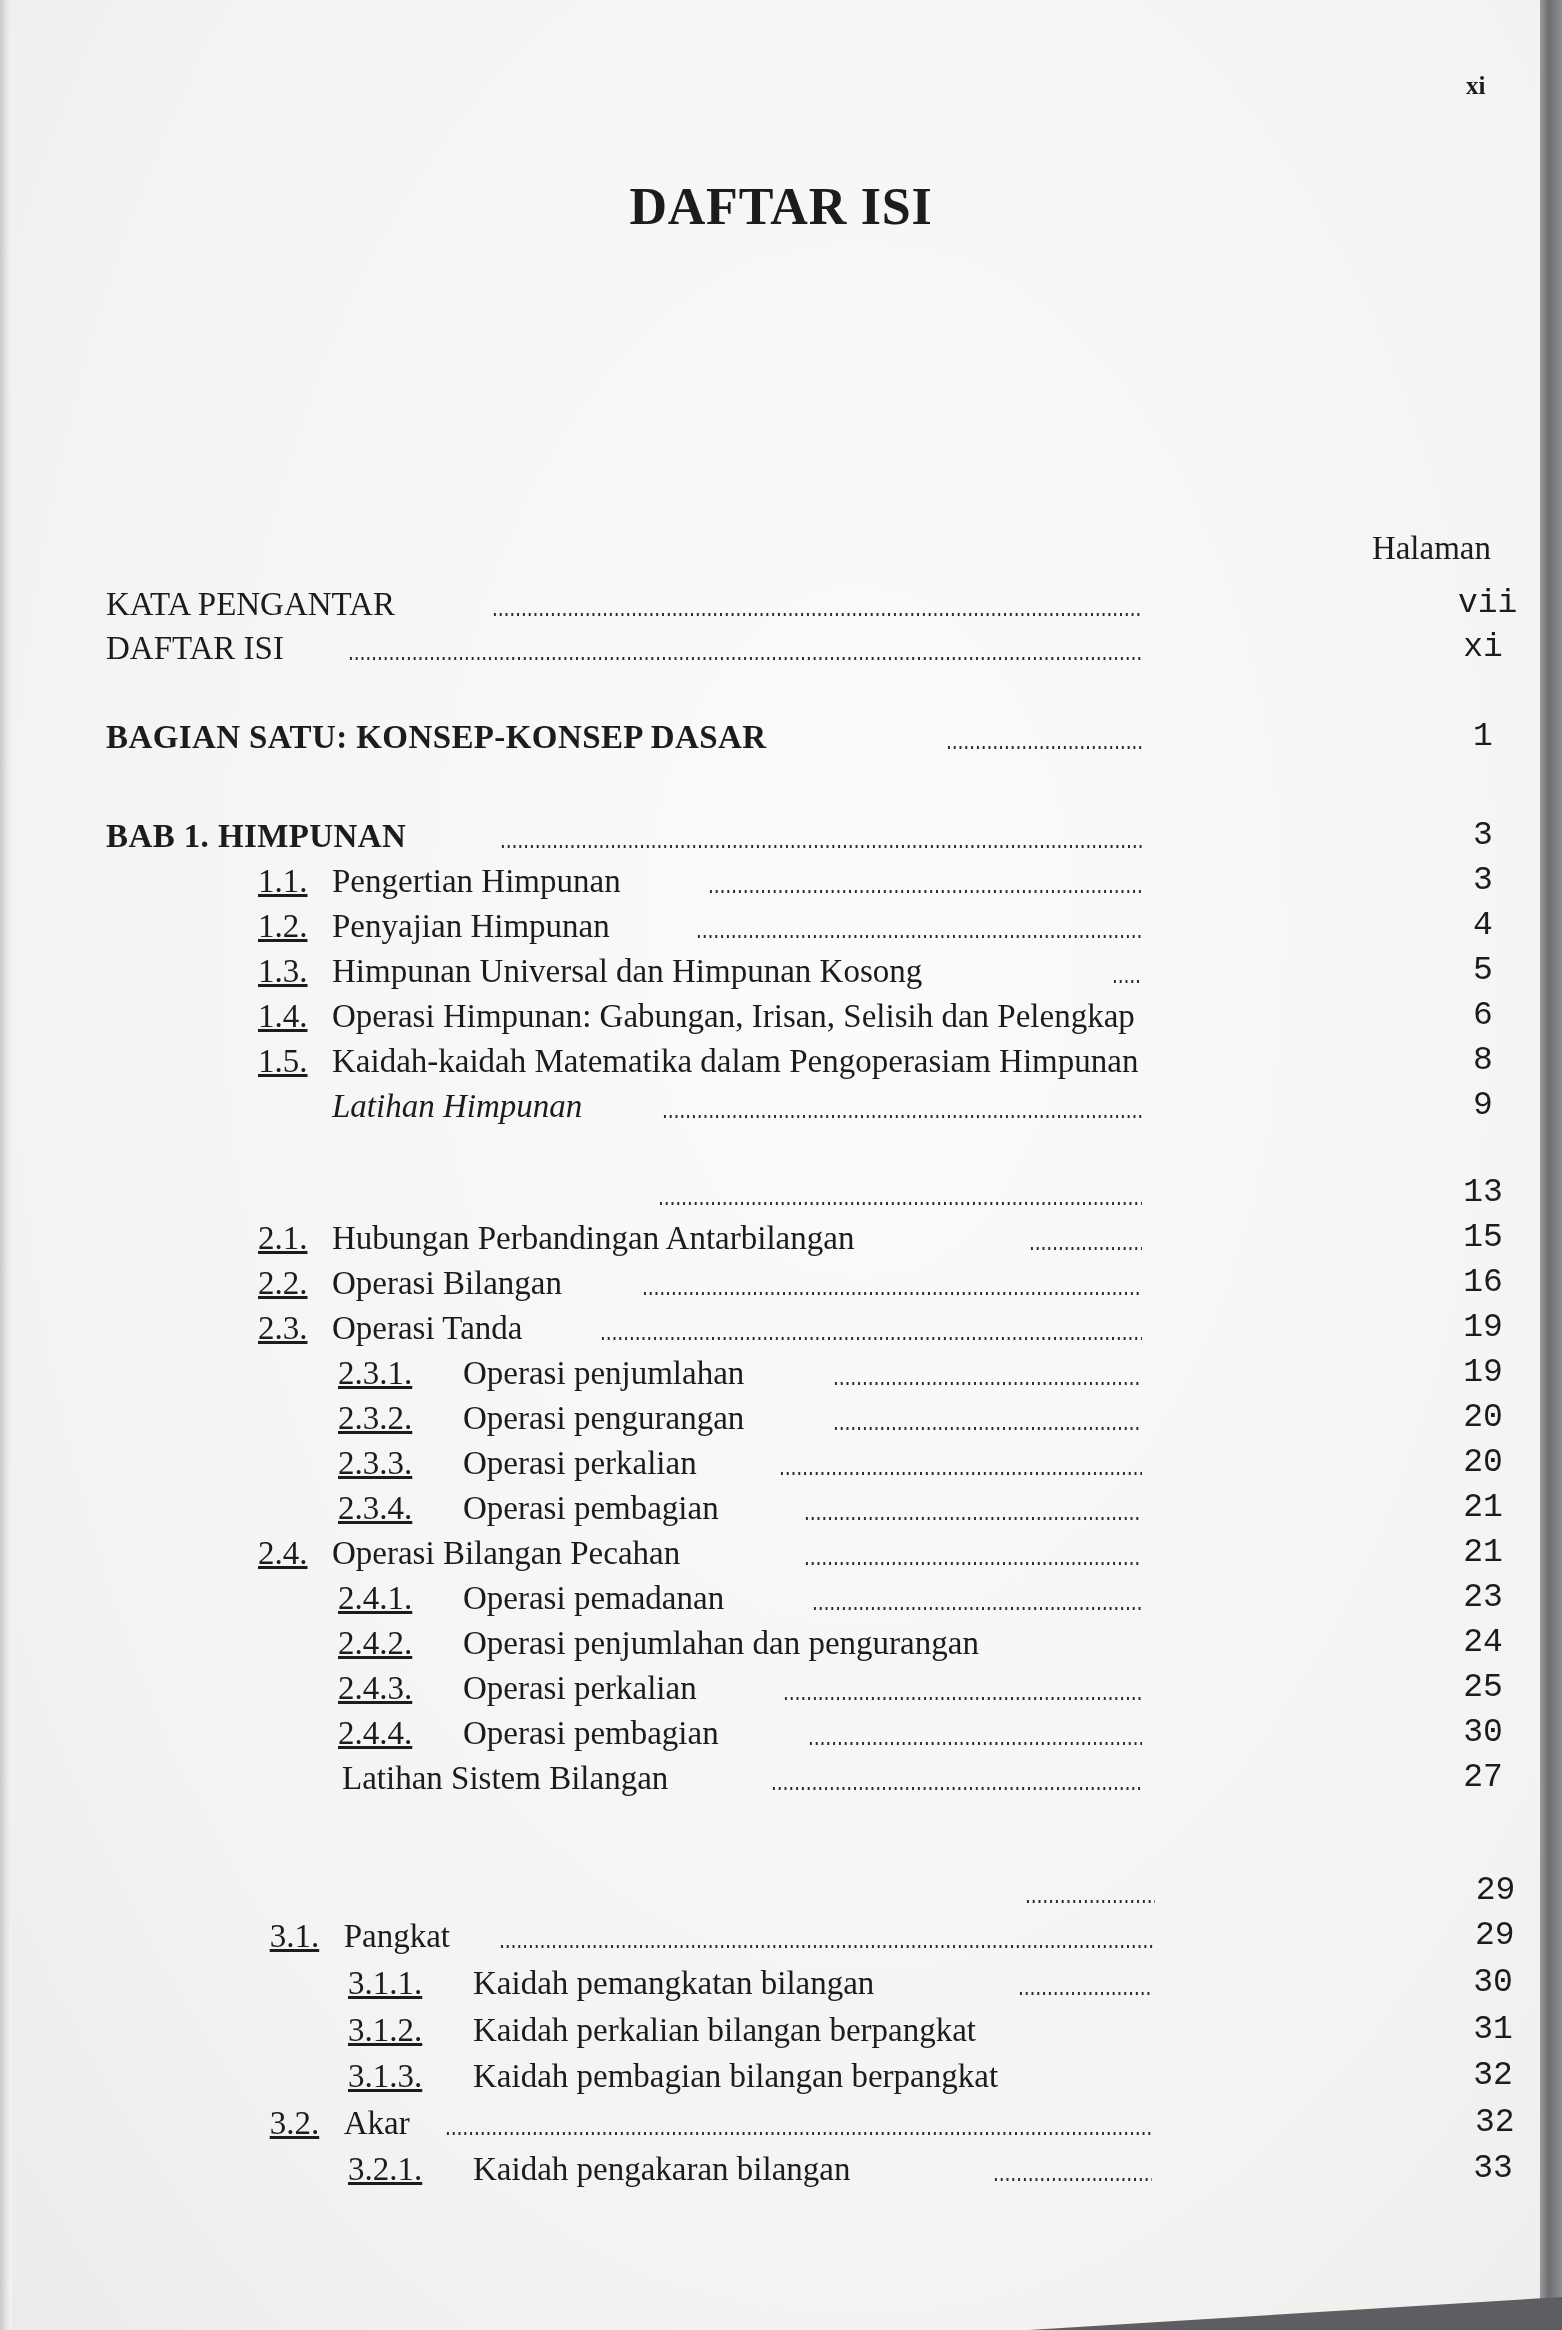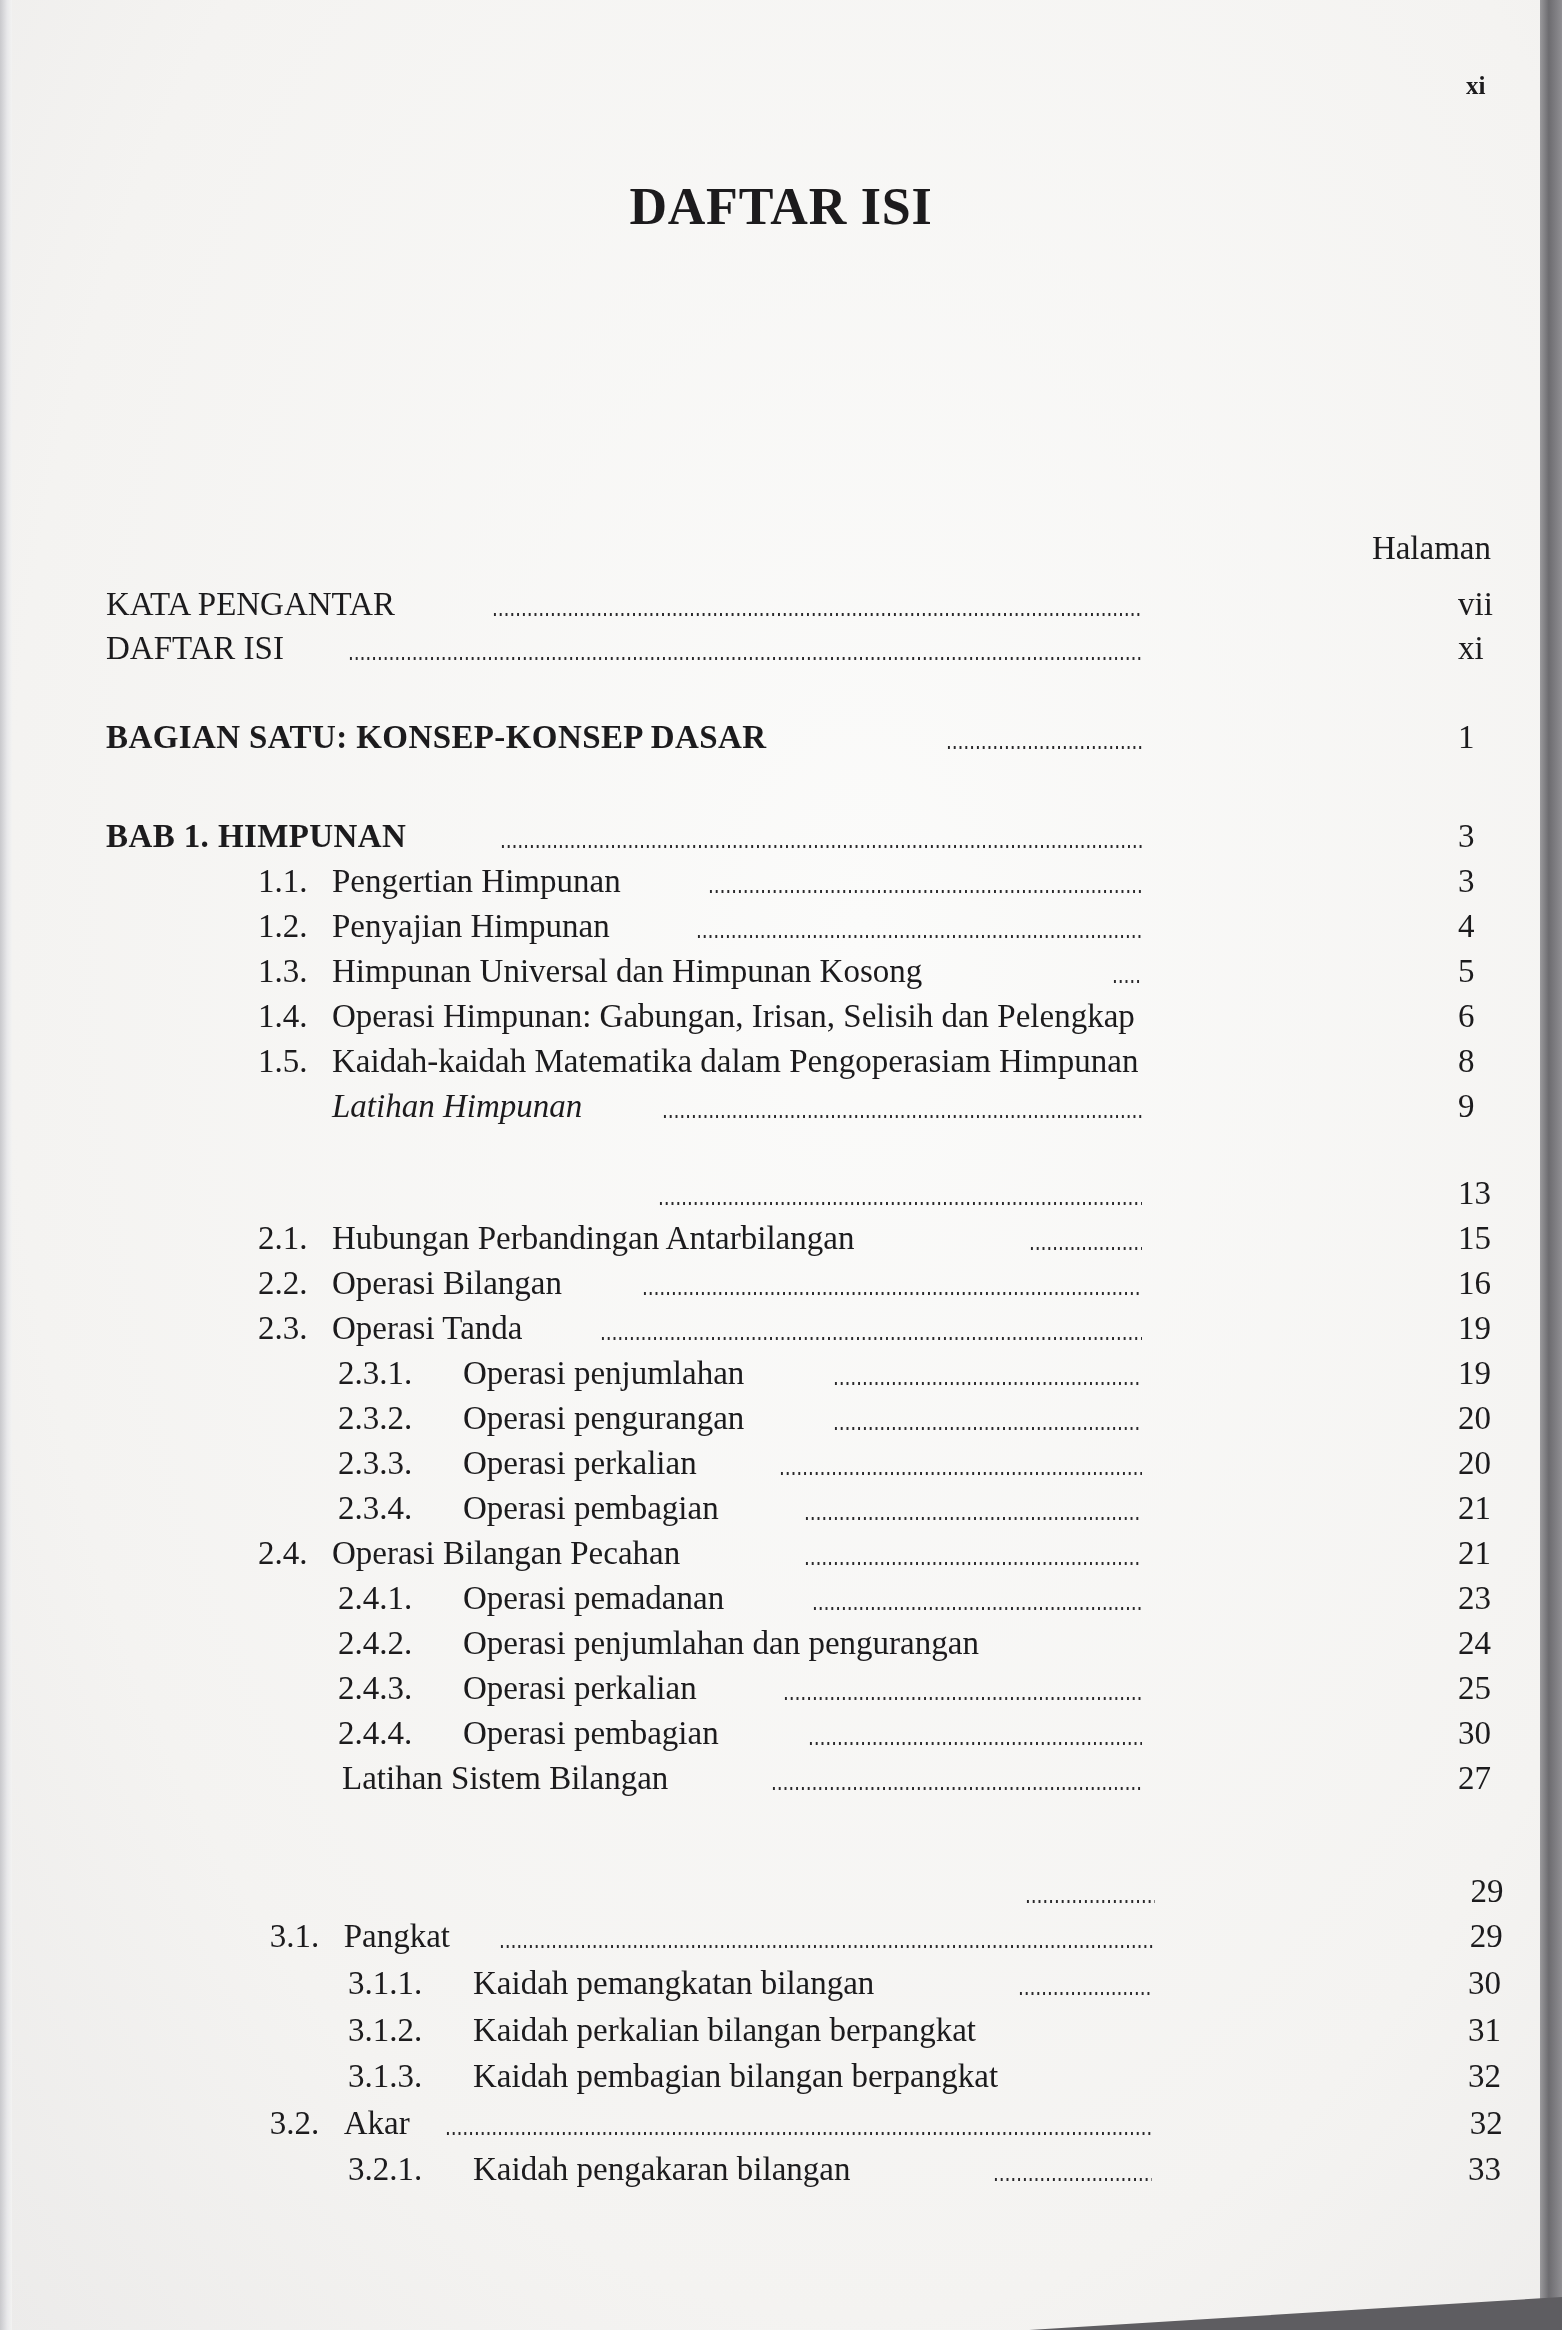--- a/index.html
+++ b/index.html
@@ -39,28 +39,28 @@
   }
   .toc { position: absolute; left: 0; top: 0; width: 1562px; height: 2330px; }
   .row {
     position: absolute; left: 0; width: 1302px; height: 42px;
     font-size: 33px; line-height: 42px;
   }
   .row .label {
     position: absolute; bottom: 0; white-space: nowrap;
     background: transparent;
   }
-  .row .num { position: absolute; bottom: 0; white-space: nowrap; }
+  .row .num { position: absolute; bottom: 0; white-space: nowrap; text-decoration: underline; }
   .row .leader {
     position: absolute; bottom: 9.2px; right: 160px; height: 2.5px;
     background-image: radial-gradient(circle, #2a292b 40%, transparent 45%);
     background-size: 5.8px 2.5px; background-repeat: repeat-x;
   }
   .row .page-no {
-    position: absolute; bottom: 0; left: 1458px; width: 50px; text-align: left;
+    position: absolute; bottom: 0; left: 1458px; width: 50px; text-align: center; font-family: Liberation Mono, monospace;
   }
   .lvl0 .label { left: 106px; }
   .caps-head .label { font-weight: bold; letter-spacing: 0.4px; }
   .lvl1 .num { left: 258px; }
   .lvl1 .label { left: 332px; }
   .lvl2 .num { left: 338px; }
   .lvl2 .label { left: 463px; }
   .lvl1-plain .label { left: 332px; }
   .lvl2-plain .label { left: 342px; }
   .italic .label { font-style: italic; }

